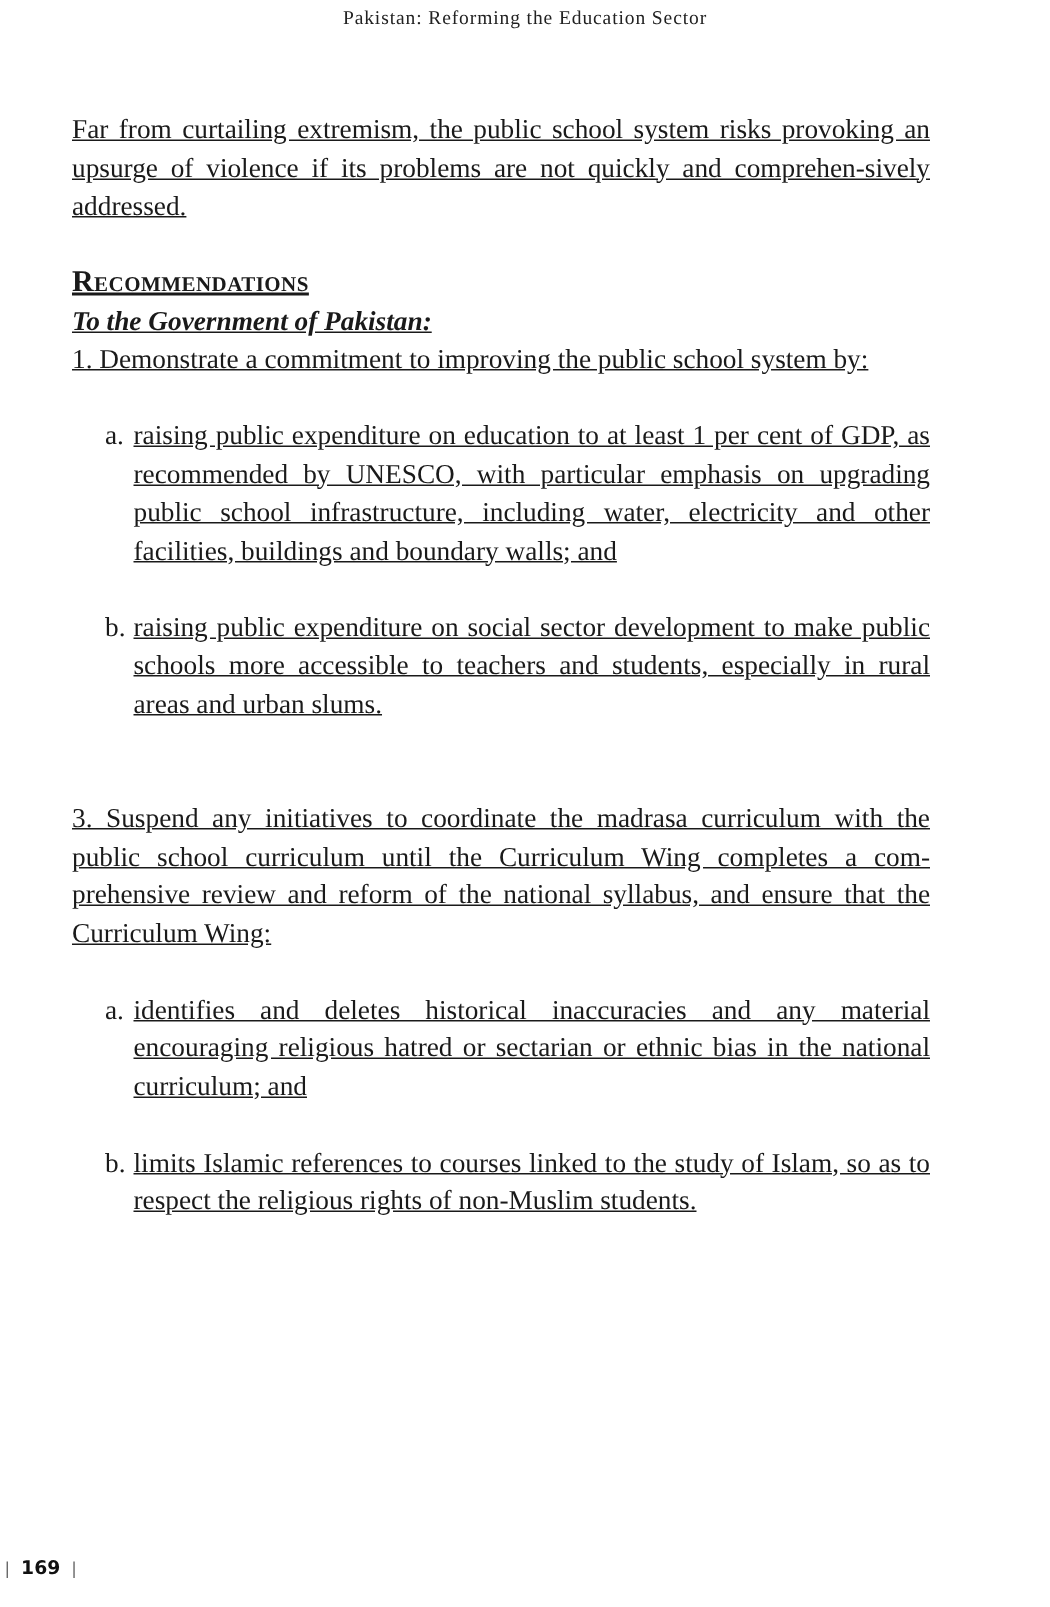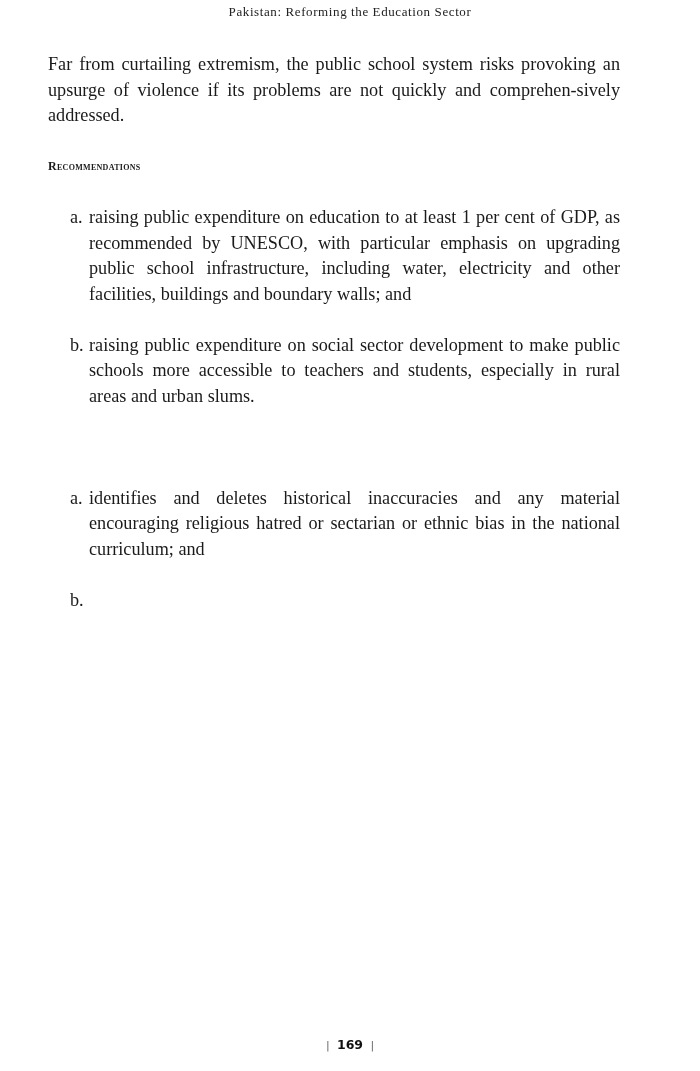--- a/index.html
+++ b/index.html
@@ -22,36 +22,37 @@
       width: 700px;
       text-align: center;
       font-family: Liberation Serif, serif;
       font-size: 13px;
       letter-spacing: 0.6px;
       color: #222;
     }
     .content {
       position: absolute;
       left: 48px;
-      top: 52px;
+      top: 74px;
       width: 572px;
       font-size: 18.2px;
       line-height: 25.5px;
+      text-decoration: underline;
     }
     .para {
       margin: 0;
       text-align: justify;
       text-align-last: left;
     }
     .gap-md { height: 25.5px; }
     .section-heading {
       margin: 0;
       font-weight: bold;
       font-variant: small-caps;
-      font-size: 12px;
+      font-size: 20px;
       letter-spacing: 0.3px;
       line-height: 25.5px;
     }
     .addressee {
       margin: 0;
       font-weight: bold;
       font-style: italic;
       line-height: 25.5px;
     }
     .sub-item {
@@ -64,21 +65,21 @@
     .sub-item .marker {
       position: absolute;
       left: 0;
       top: 0;
     }
     .page-number {
       position: absolute;
       top: 1037px;
       left: 0;
       width: 700px;
-      text-align: center;
+      text-align: left;
       font-family: "DejaVu Sans", "Liberation Sans", sans-serif;
       font-size: 12.5px;
       font-weight: bold;
       color: #111;
     }
     .page-number .bar {
       font-weight: normal;
       color: #666;
       font-size: 11px;
       padding: 0 3px;
@@ -88,53 +89,57 @@
 <body>
 
 <div class="running-head">Pakistan: Reforming the Education Sector</div>
 
 <div class="content">
   <p class="para">Far from curtailing extremism, the public school system risks provoking an upsurge of violence if its problems are not quickly and comprehen-sively addressed.</p>
 
   <div class="gap-md"></div>
 
   <h2 class="section-heading">Recommendations</h2>
+  <p class="addressee">To the Government of Pakistan:</p>
 
+  <p class="para">1. Demonstrate a commitment to improving the public school system by:</p>
 
   <div class="gap-md"></div>
 
   <p class="sub-item">
     <span class="marker">a.</span>
     <span>raising public expenditure on education to at least 1 per cent of GDP, as recommended by UNESCO, with particular emphasis on upgrading public school infrastructure, including water, electricity and other facilities, buildings and boundary walls; and</span>
   </p>
 
   <div class="gap-md"></div>
 
   <p class="sub-item">
     <span class="marker">b.</span>
     <span>raising public expenditure on social sector development to make public schools more accessible to teachers and students, especially in rural areas and urban slums.</span>
   </p>
 
   <div class="gap-md"></div>
 
 
   <div class="gap-md"></div>
 
+  <p class="para">3. Suspend any initiatives to coordinate the madrasa curriculum with the public school curriculum until the Curriculum Wing completes a com-prehensive review and reform of the national syllabus, and ensure that the Curriculum Wing:</p>
 
   <div class="gap-md"></div>
 
   <p class="sub-item">
     <span class="marker">a.</span>
     <span>identifies and deletes historical inaccuracies and any material encouraging religious hatred or sectarian or ethnic bias in the national curriculum; and</span>
   </p>
 
   <div class="gap-md"></div>
 
   <p class="sub-item">
     <span class="marker">b.</span>
+    <span>limits Islamic references to courses linked to the study of Islam, so as to respect the religious rights of non-Muslim students.</span>
   </p>
 
   <div class="gap-md"></div>
 
 </div>
 
 <div class="page-number">
   <span class="bar">|</span>
   <span>169</span>
   <span class="bar">|</span>

